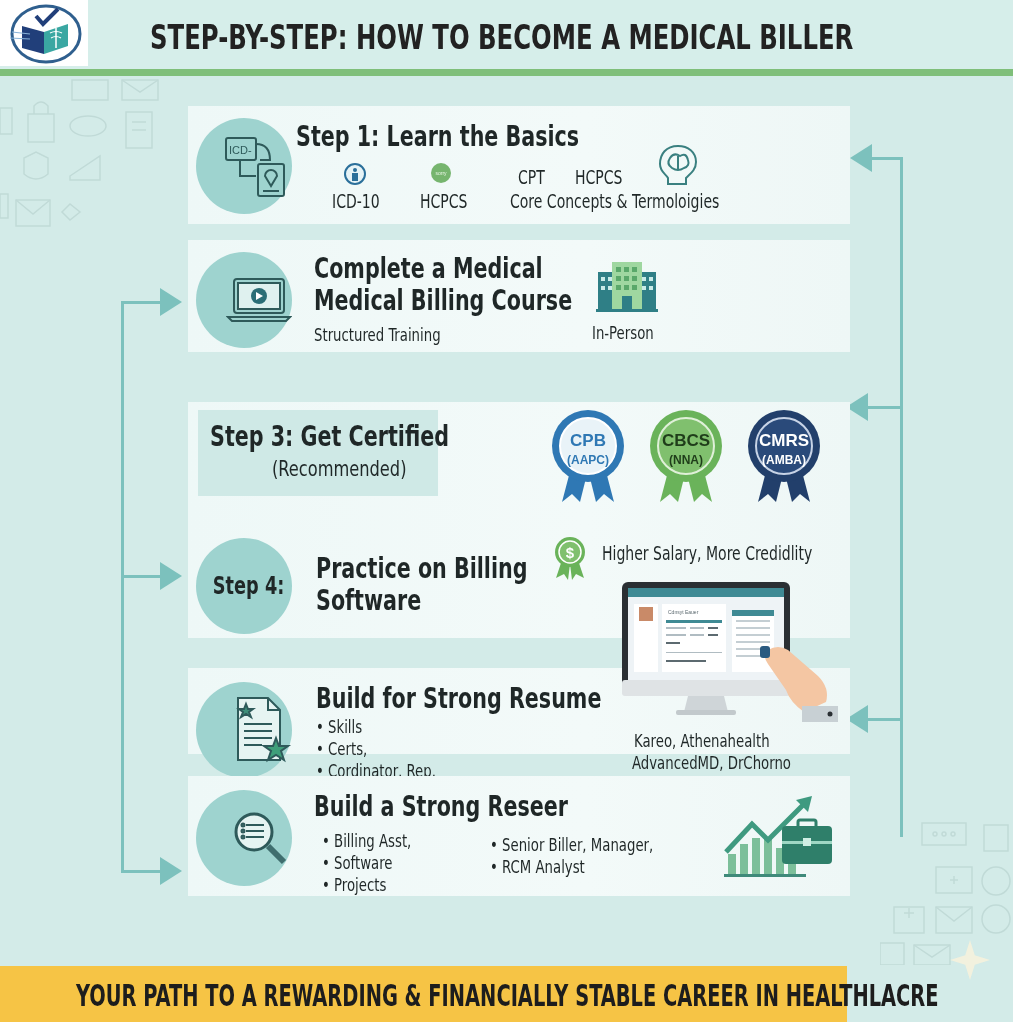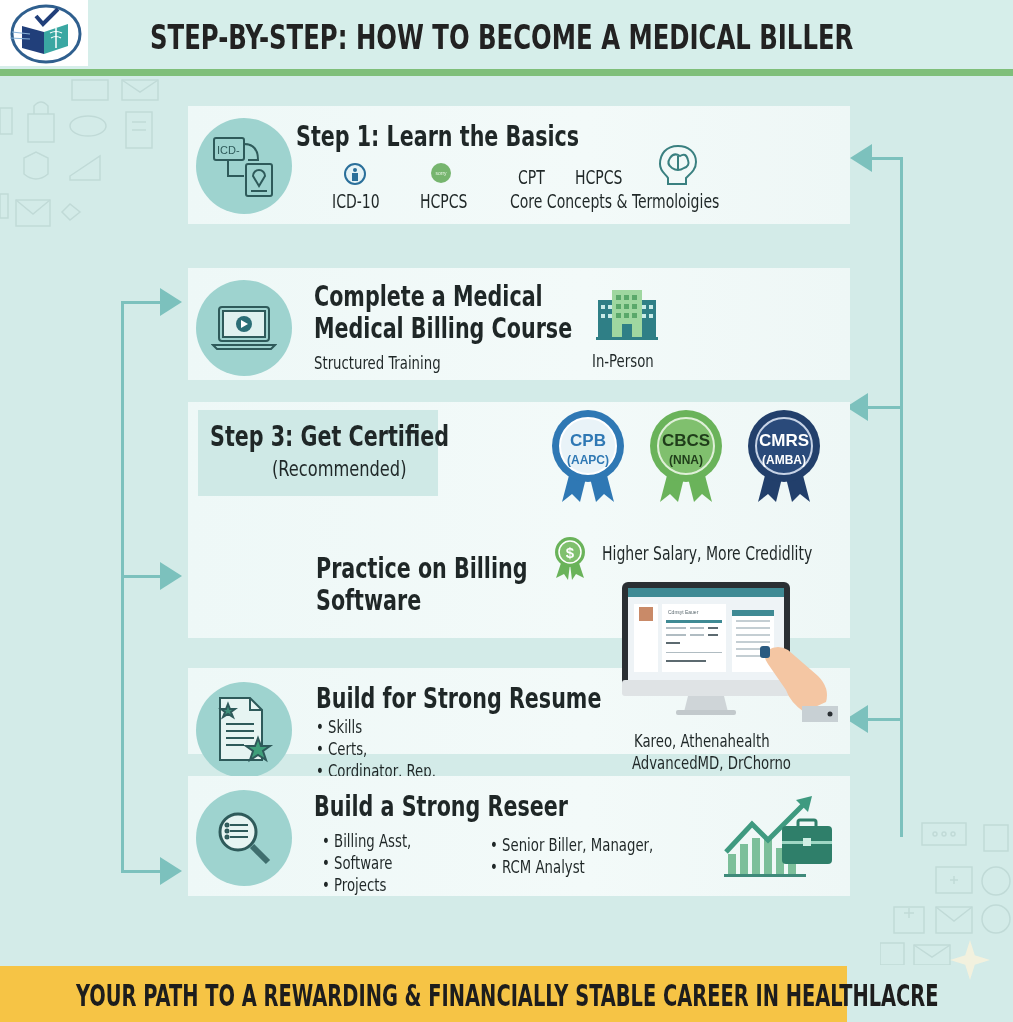--- a/index.html
+++ b/index.html
@@ -26,21 +26,21 @@
     white-space: nowrap;
   }
   .green-rule { position: absolute; left: 0; top: 69px; width: 1013px; height: 7px; background: #7fbf7a; }
   .bg-icons { position: absolute; opacity: 0.35; }
   .card {
     position: absolute; left: 188px; width: 662px;
     background: linear-gradient(90deg, #eef8f7 0%, #f3faf9 60%, #eef7f6 100%);
   }
   .circle {
     position: absolute; width: 96px; height: 96px; border-radius: 50%;
-    background: #9ed3cf; display: flex; align-items: center; justify-content: center;
+    background: #9ed3cf; display: flex; align-items: center; justify-content: flex-end;
   }
   .h {
     position: absolute; font-weight: bold; color: #1f2727; white-space: nowrap;
     transform: scaleX(0.82); transform-origin: left top;
   }
   .t {
     position: absolute; color: #1f2727; white-space: nowrap;
     transform: scaleX(0.82); transform-origin: left top;
   }
   .arrow-line { position: absolute; background: #7cc1bd; }
@@ -157,21 +157,21 @@
   <div class="t cond" style="left:330px;top:60px;font-size:19px">CPT</div>
   <div class="t cond" style="left:387px;top:60px;font-size:19px">HCPCS</div>
   <div class="t cond" style="left:322px;top:84px;font-size:19px">Core Concepts &amp; Termoloigies</div>
   <svg style="position:absolute;left:470px;top:38px" width="40" height="42" viewBox="0 0 40 42" fill="none" stroke="#3a8080" stroke-width="2">
     <path d="M20 2 C8 2 2 10 2 20 C2 28 8 30 10 34 V40 H28 V34 C32 30 38 26 38 18 C38 8 30 2 20 2 Z"></path>
     <path d="M12 14 Q16 8 22 12 Q28 8 30 16 Q32 22 26 24 Q20 28 14 24 Q8 20 12 14 Z"></path>
     <path d="M20 12 V26"></path>
   </svg>
 </div>
 
-<div class="card" style="top:268px;height:112px">
+<div class="card" style="top:240px;height:112px">
   <div class="circle" style="left:8px;top:12px">
     <svg width="66" height="50" viewBox="0 0 66 50" fill="none" stroke="#2e5a5a" stroke-width="2">
       <rect x="8" y="4" width="50" height="34" rx="3"></rect>
       <rect x="12" y="8" width="42" height="26" fill="#dff1ef"></rect>
       <path d="M2 42 H64 L60 46 H6 Z"></path>
       <circle cx="33" cy="21" r="8" fill="#2b6e76" stroke="none"></circle>
       <path d="M30 17 L37 21 L30 25 Z" fill="#fff" stroke="none"></path>
     </svg>
   </div>
   <div class="h cond" style="left:126px;top:12px;font-size:28px">Complete a Medical</div>
@@ -233,20 +233,23 @@
     <path d="M24 58 L14 96 L24 88 L32 96 L40 64 Z" fill="#223f6b"></path>
     <path d="M56 58 L66 96 L56 88 L48 96 L40 64 Z" fill="#223f6b"></path>
     <circle cx="40" cy="40" r="36" fill="#223f6b"></circle>
     <circle cx="40" cy="40" r="28" fill="#2a4a7a" stroke="#c7d3e6" stroke-width="2"></circle>
     <text class="badge-text" x="40" y="40" font-size="17" fill="#ffffff">CMRS</text>
     <text class="badge-text" x="40" y="58" font-size="12" fill="#ffffff">(AMBA)</text>
   </svg>
 </div>
 
 <div class="card" style="top:530px;height:108px">
+  <div class="circle" style="left:8px;top:8px">
+    <span class="cond" style="font-weight:bold;font-size:24px;color:#1f2727;display:inline-block;transform:scaleX(0.82)">Step 4:</span>
+  </div>
   <div class="h cond" style="left:128px;top:22px;font-size:28px">Practice on Billing</div>
   <div class="h cond" style="left:128px;top:54px;font-size:28px">Software</div>
   <svg style="position:absolute;left:364px;top:6px" width="36" height="44" viewBox="0 0 36 44">
     <path d="M10 24 L4 42 L12 38 L16 44 L18 28 Z" fill="#6ab35a"></path>
     <path d="M26 24 L32 42 L24 38 L20 44 L18 28 Z" fill="#6ab35a"></path>
     <circle cx="18" cy="16" r="15" fill="#6ab35a"></circle>
     <circle cx="18" cy="16" r="11" fill="#80c06e" stroke="#fff" stroke-width="1.5"></circle>
     <text x="18" y="22" font-size="15" font-weight="bold" fill="#fff" text-anchor="middle" font-family="Liberation Sans, sans-serif">$</text>
   </svg>
   <div class="t cond" style="left:414px;top:12px;font-size:19px">Higher Salary, More Credidlity</div>

